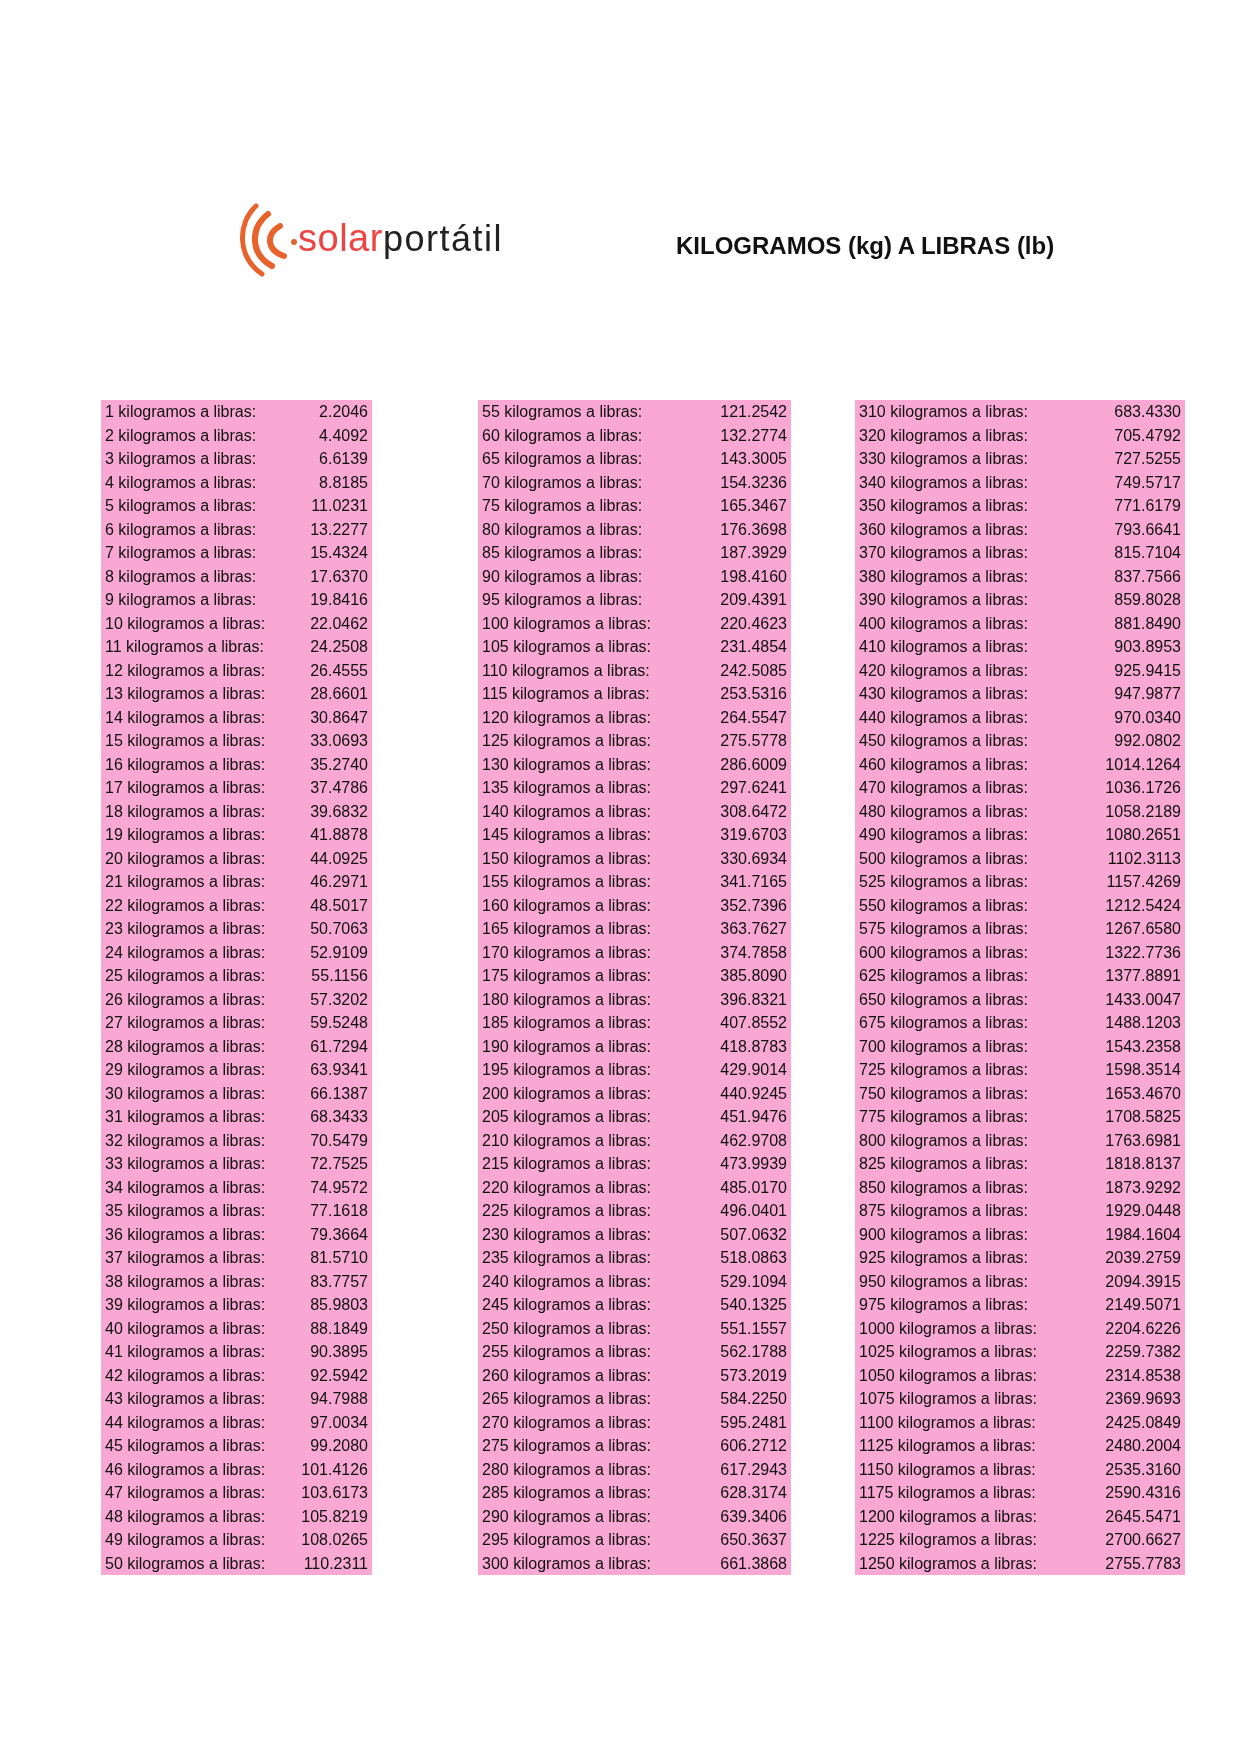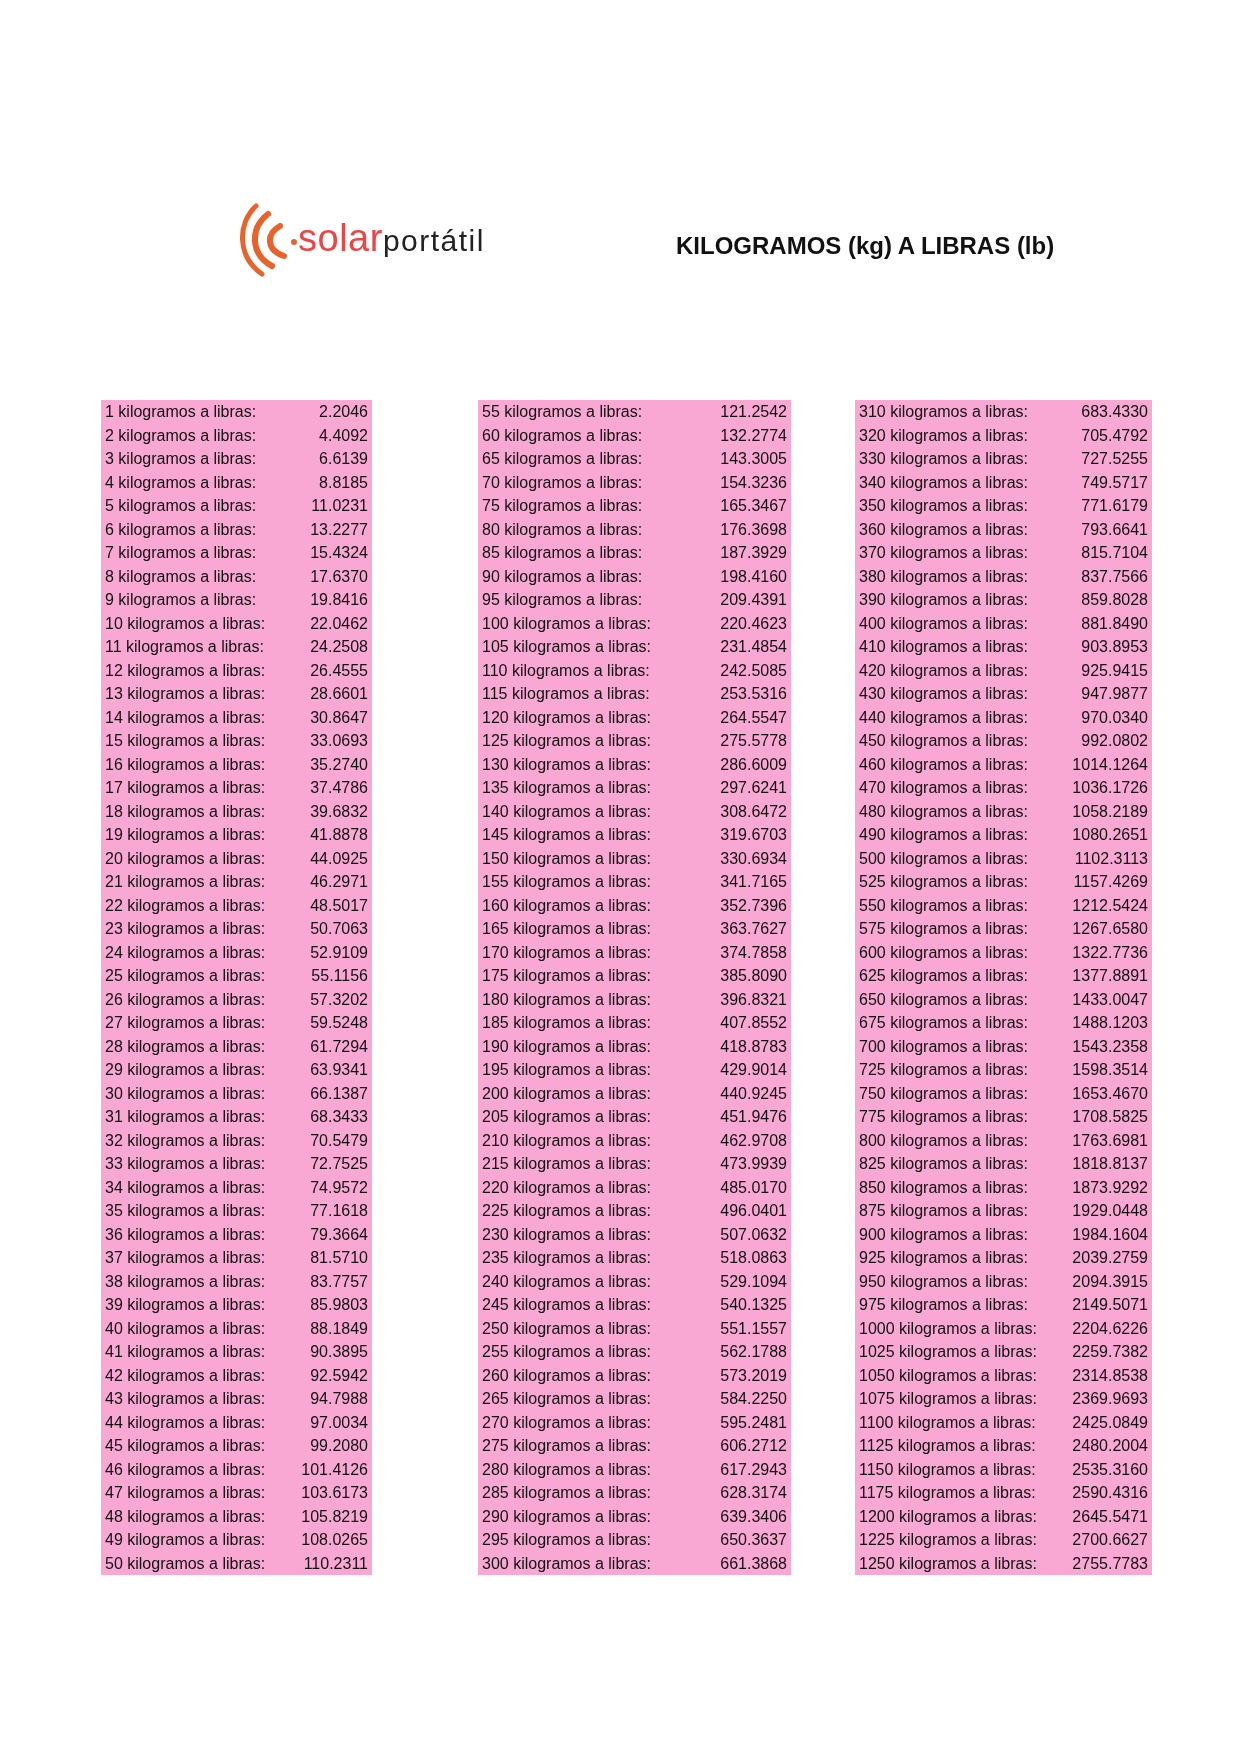--- a/index.html
+++ b/index.html
@@ -2,29 +2,29 @@
 <html><head>
 <meta charset="utf-8">
 <style>
   html, body { margin: 0; padding: 0; background: #ffffff; }
   body { width: 1240px; height: 1754px; position: relative; overflow: hidden;
          font-family: "Liberation Sans", sans-serif; color: #111; }
   .logo { position: absolute; left: 236px; top: 200px; width: 270px; height: 80px; }
   .logo svg { position: absolute; left: 0; top: 0; }
   .logo-text { position: absolute; left: 62px; top: 18px; font-size: 38px; line-height: 40px; white-space: nowrap; letter-spacing: 0.5px; }
   .logo-bold { font-weight: normal; color: #ef4444; }
-  .logo-thin { font-weight: normal; color: #222; font-size: 30px; letter-spacing: 1.5px; }
+  .logo-thin { font-weight: normal; color: #222; font-size: 36px; letter-spacing: 1.5px; }
   .title { position: absolute; left: 676px; top: 232px; font-size: 24px; font-weight: bold; color: #111; white-space: nowrap; }
   .col { position: absolute; top: 400px; background: #f9a8d4; }
   .row { height: 23.5px; display: flex; justify-content: space-between; align-items: center;
          font-size: 16px; line-height: 23.5px; padding: 0 4px; white-space: nowrap; }
   .row .val { text-align: right; }
   #c1 { left: 101px; width: 271px; }
   #c2 { left: 446px; width: 313px; margin-left: 32px; }
-  #c3 { left: 855px; width: 297px; }
+  #c3 { left: 855px; width: 330px; }
 </style>
 </head>
 <body>
 
 <div class="logo">
   <svg width="70" height="80" viewBox="0 0 70 80">
     <path d="M20 6 C 2 22, 0 56, 26 74" stroke="#e8622c" stroke-width="5" fill="none" stroke-linecap="round"></path>
     <path d="M32 14 C 14 28, 14 54, 36 66" stroke="#e8622c" stroke-width="6" fill="none" stroke-linecap="round"></path>
     <path d="M44 26 C 30 34, 30 50, 48 56" stroke="#e8622c" stroke-width="6" fill="none" stroke-linecap="round"></path>
     <circle cx="58" cy="42" r="3" fill="#e8622c"></circle>

